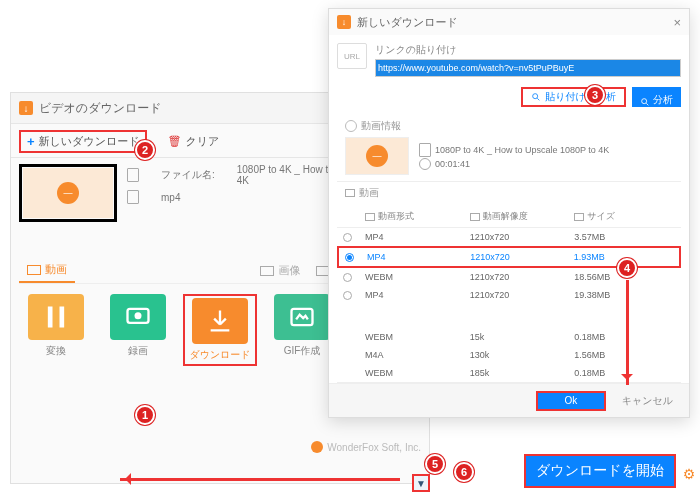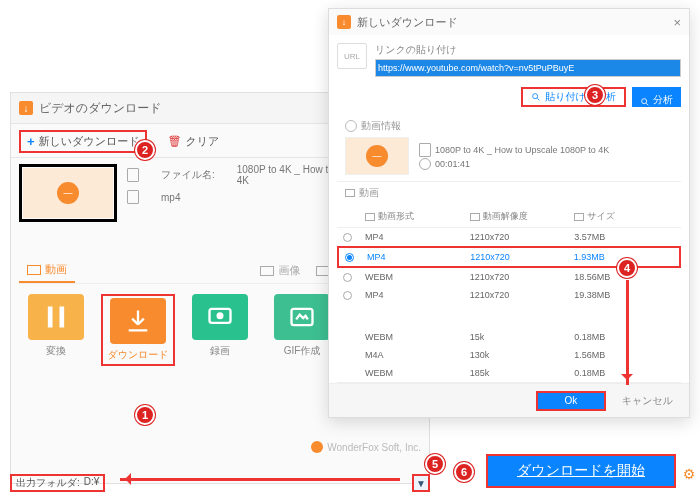--- a/index.html
+++ b/index.html
@@ -94,21 +94,21 @@
   
   .sep-gap { height: 24px; }
   
   .subtitle-row { display: flex; border-top: 1px solid #eee; padding: 6px 8px; font-size: 9px; color: #888; align-items: center; }
   
   .dialog-footer { height: 34px; background: #f6f6f6; display: flex; justify-content: flex-end; align-items: center; gap: 10px; padding: 0 10px; border-top: 1px solid #eee; }
   .btn-ok { border: 2px solid #e33; background: #0a84ff; color: #fff; width: 70px; height: 20px; font-size: 10px; }
   .btn-cancel { background: transparent; border: none; color: #888; font-size: 10px; }
   
   
-  .start-dl { position: absolute; right: 24px; bottom: 12px; width: 190px; height: 34px; background: #0a84ff; color: #fff; border: 2px solid #e33; font-size: 14px; display: flex; align-items: center; justify-content: center; text-decoration: underline; }
+  .start-dl { position: absolute; right: 24px; bottom: 12px; width: 152px; height: 34px; background: #0a84ff; color: #fff; border: 2px solid #e33; font-size: 14px; display: flex; align-items: center; justify-content: center; }
   .gear-right { position: absolute; right: 3px; bottom: 18px; width: 16px; height: 16px; color: #f78b2d; font-size: 14px; display: flex; align-items: center; justify-content: center; }
   
   
   .badge { position: absolute; width: 20px; height: 20px; border-radius: 50%; background: #d22; color: #fff; font-weight: bold; font-size: 11px; display: flex; align-items: center; justify-content: center; border: 2px solid #fff; box-shadow: 0 0 0 1px #d22; z-index: 30; }
   
   
   .arrow { position: absolute; z-index: 25; }
   .arrow-h { height: 3px; background: #e33; }
   .arrow-h::after { content: ''; position: absolute; right: -1px; top: -5px; border: 6px solid transparent; border-left-color: #e33; }
   .arrow-h.rev::after { left: -1px; right: auto; border-left-color: transparent; border-right-color: #e33; }
@@ -176,36 +176,36 @@
 
   <div class="tiles">
     <div class="tile">
       <div class="tile-icon t-convert">
         <svg viewBox="0 0 24 24">
             <path d="M5 3h4v18H5zM15 3h4v18h-4z"></path>
           </svg>
       </div>
       <span>変換</span>
     </div>
+    <div class="tile">
+      <div class="tile-icon t-record">
+        <svg viewBox="0 0 24 24">
+            <rect x="3" y="5" width="18" height="12" rx="2" fill="none" stroke="#fff" stroke-width="2"></rect>
+            <circle cx="12" cy="11" r="3"></circle>
+          </svg>
+      </div>
+      <span>録画</span>
+    </div>
     <div class="tile selected">
       <div class="tile-icon t-download">
         <svg viewBox="0 0 24 24">
             <path d="M12 3v12m0 0l-5-5m5 5l5-5M4 20h16" stroke="#fff" stroke-width="2" fill="none"></path>
           </svg>
       </div>
       <span>ダウンロード</span>
-    </div>
-    <div class="tile">
-      <div class="tile-icon t-record">
-        <svg viewBox="0 0 24 24">
-            <rect x="3" y="5" width="18" height="12" rx="2" fill="none" stroke="#fff" stroke-width="2"></rect>
-            <circle cx="12" cy="11" r="3"></circle>
-          </svg>
-      </div>
-      <span>録画</span>
     </div>
     <div class="tile">
       <div class="tile-icon t-gif">
         <svg viewBox="0 0 24 24">
             <rect x="3" y="5" width="18" height="14" rx="2" fill="none" stroke="#fff" stroke-width="2"></rect>
             <path d="M7 14l3-4 3 3 2-2 2 3" stroke="#fff" stroke-width="2" fill="none"></path>
           </svg>
       </div>
       <span>GIF作成</span>
     </div>
@@ -220,24 +220,20 @@
     </div>
   </div>
 
   <div class="footer-brand">
     <span class="brand-dot"></span>
     <span>WonderFox Soft, Inc.</span>
   </div>
 </div>
 
 <div class="output-bar">
-  <span class="output-label-wrap">
-    <span class="output-label">出力フォルダ:</span>
-    <span class="output-path">D:¥</span>
-  </span>
   <span class="output-dd">▼</span>
 </div>
 
 <div class="dialog">
   <div class="dialog-title">
     <span class="dl-icon">↓</span>
     <span>新しいダウンロード</span>
     <span class="x">×</span>
   </div>
   <div class="dialog-body">

